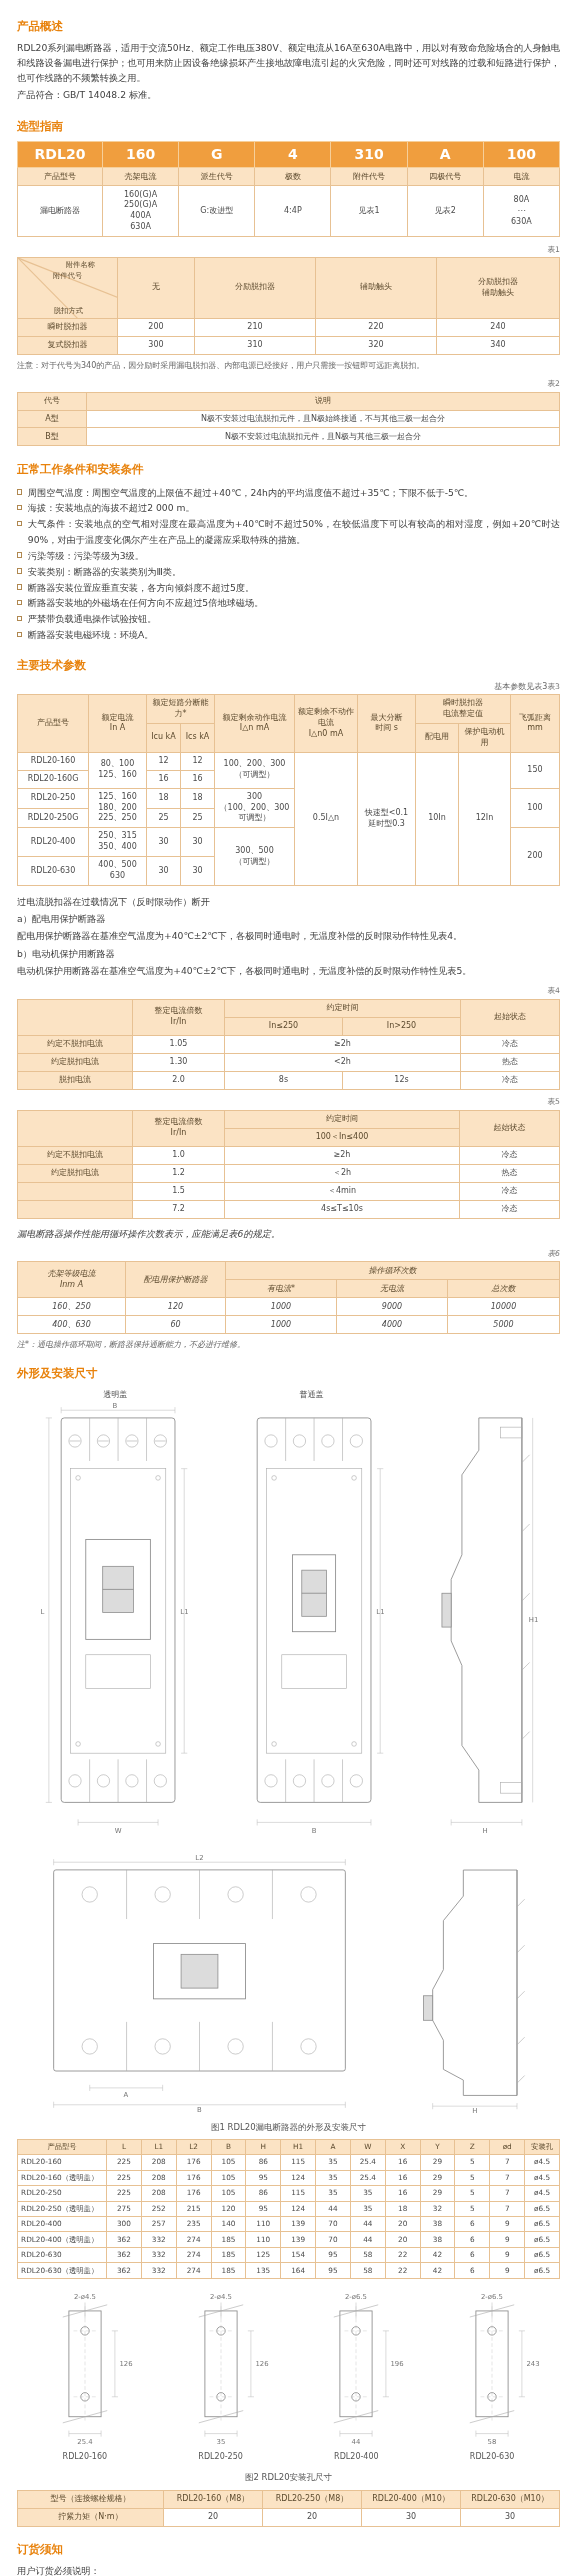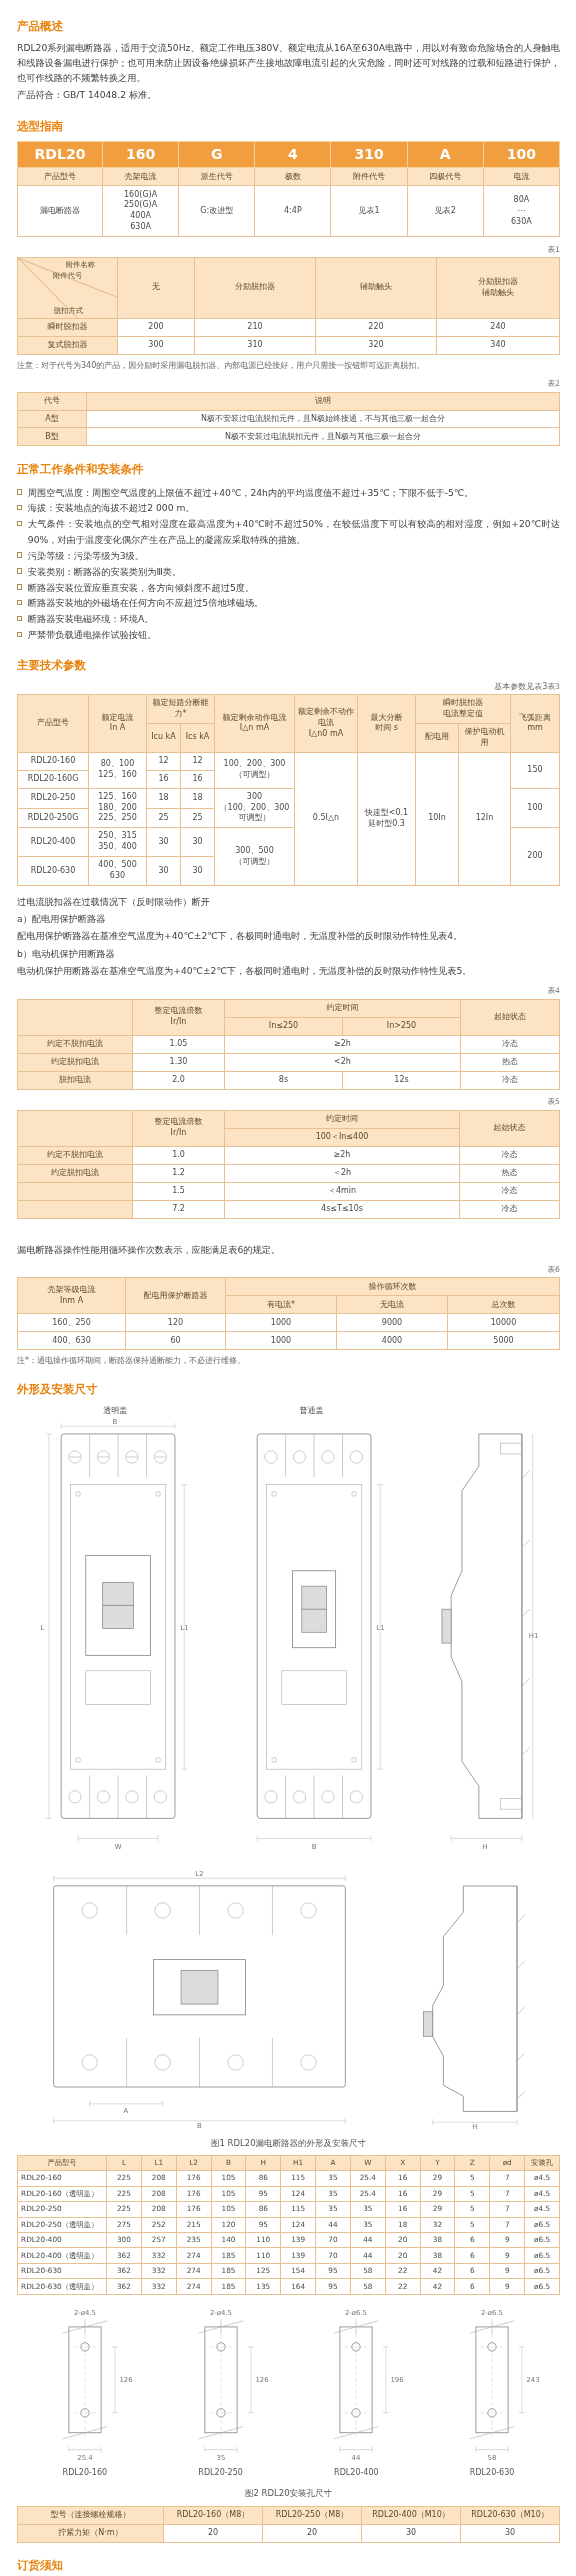--- a/index.html
+++ b/index.html
@@ -210,25 +210,25 @@
       <li>
           <span class="sq"></span>
           <span class="btext">断路器安装位置应垂直安装，各方向倾斜度不超过5度。</span>
         </li>
       <li>
           <span class="sq"></span>
           <span class="btext">断路器安装地的外磁场在任何方向不应超过5倍地球磁场。</span>
         </li>
       <li>
           <span class="sq"></span>
-          <span class="btext">断路器安装电磁环境：环境A。</span>
+          <span class="btext">严禁带负载通电操作试验按钮。</span>
         </li>
       <li>
           <span class="sq"></span>
-          <span class="btext">严禁带负载通电操作试验按钮。</span>
+          <span class="btext">断路器安装电磁环境：环境A。</span>
         </li>
     </ul>
   </div>
 
   <div>
     <div class="sec-h">主要技术参数</div>
     <div class="sub-row">
       <span class="lft">基本参数见表3</span>
       <span>表3</span>
     </div>
@@ -416,21 +416,21 @@
       <tr>
         <td class="hl"></td>
         <td>7.2</td>
         <td>4s≤T≤10s</td>
         <td>冷态</td>
       </tr>
     </tbody>
       </table>
   </div>
 
-  <div style="margin-top:24px;">
+  <div style="margin-top:8px;font-style:italic;">
     <p class="para">漏电断路器操作性能用循环操作次数表示，应能满足表6的规定。</p>
     <div class="tbl-tag">表6</div>
     <table class="t">
       <colgroup>
           <col style="width:108px">
           <col style="width:100px">
           <col style="width:111px">
           <col style="width:111px">
           <col>
         </colgroup>

